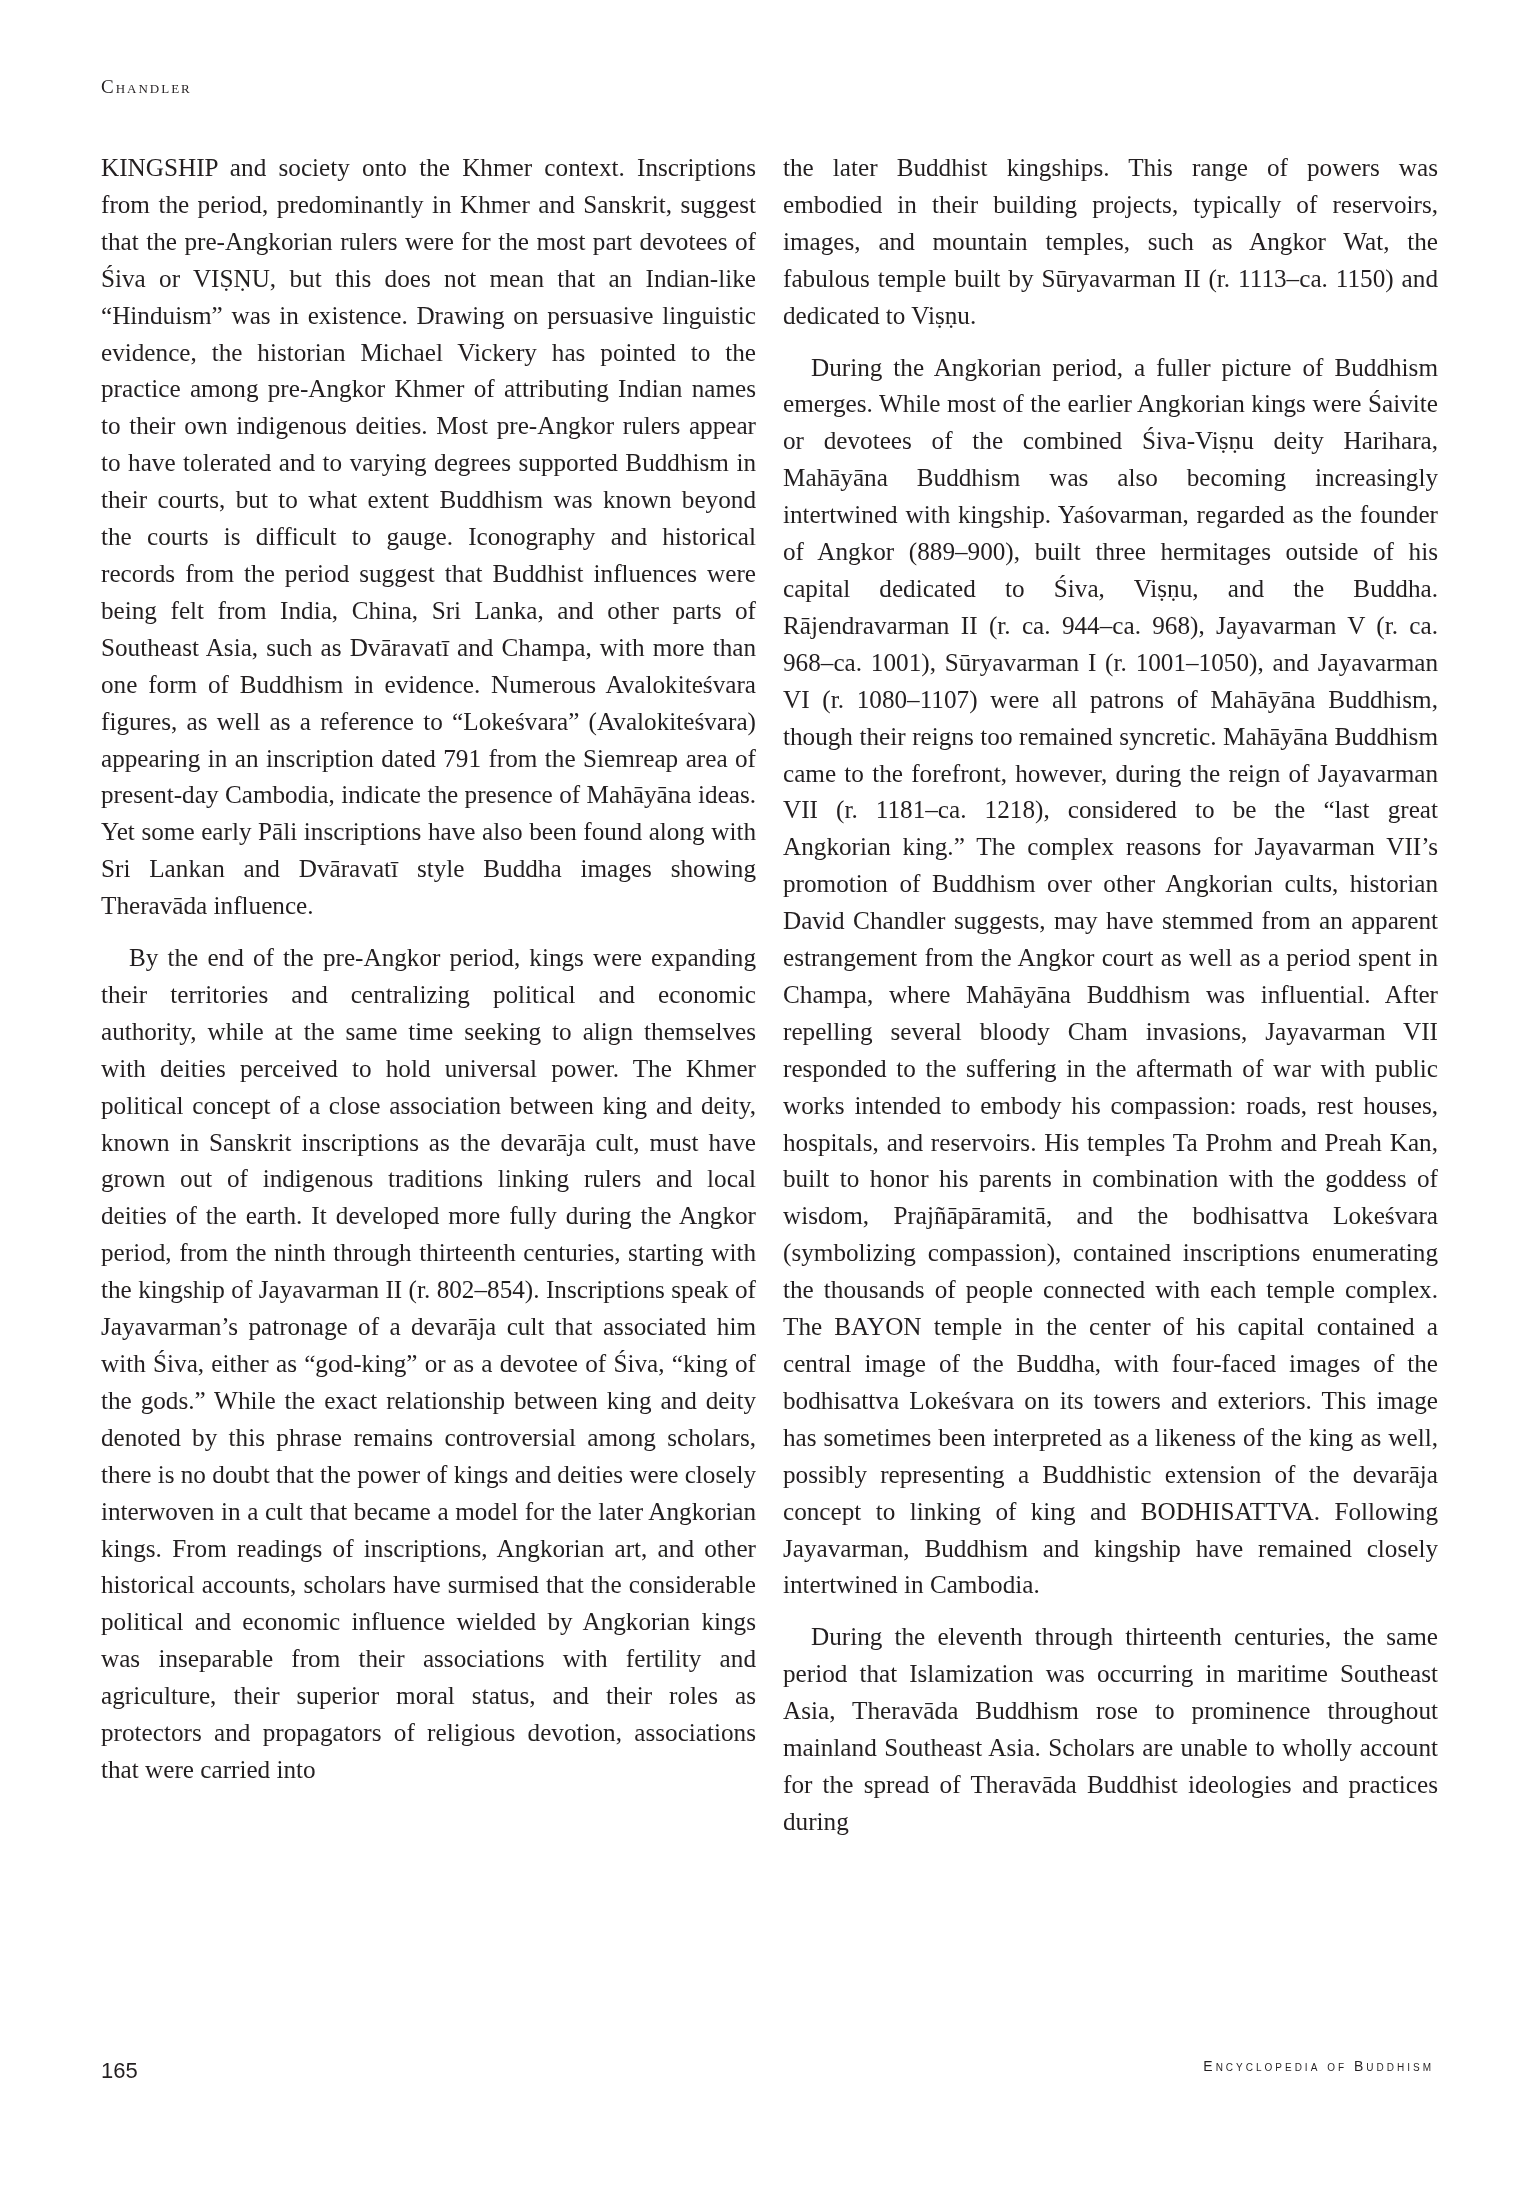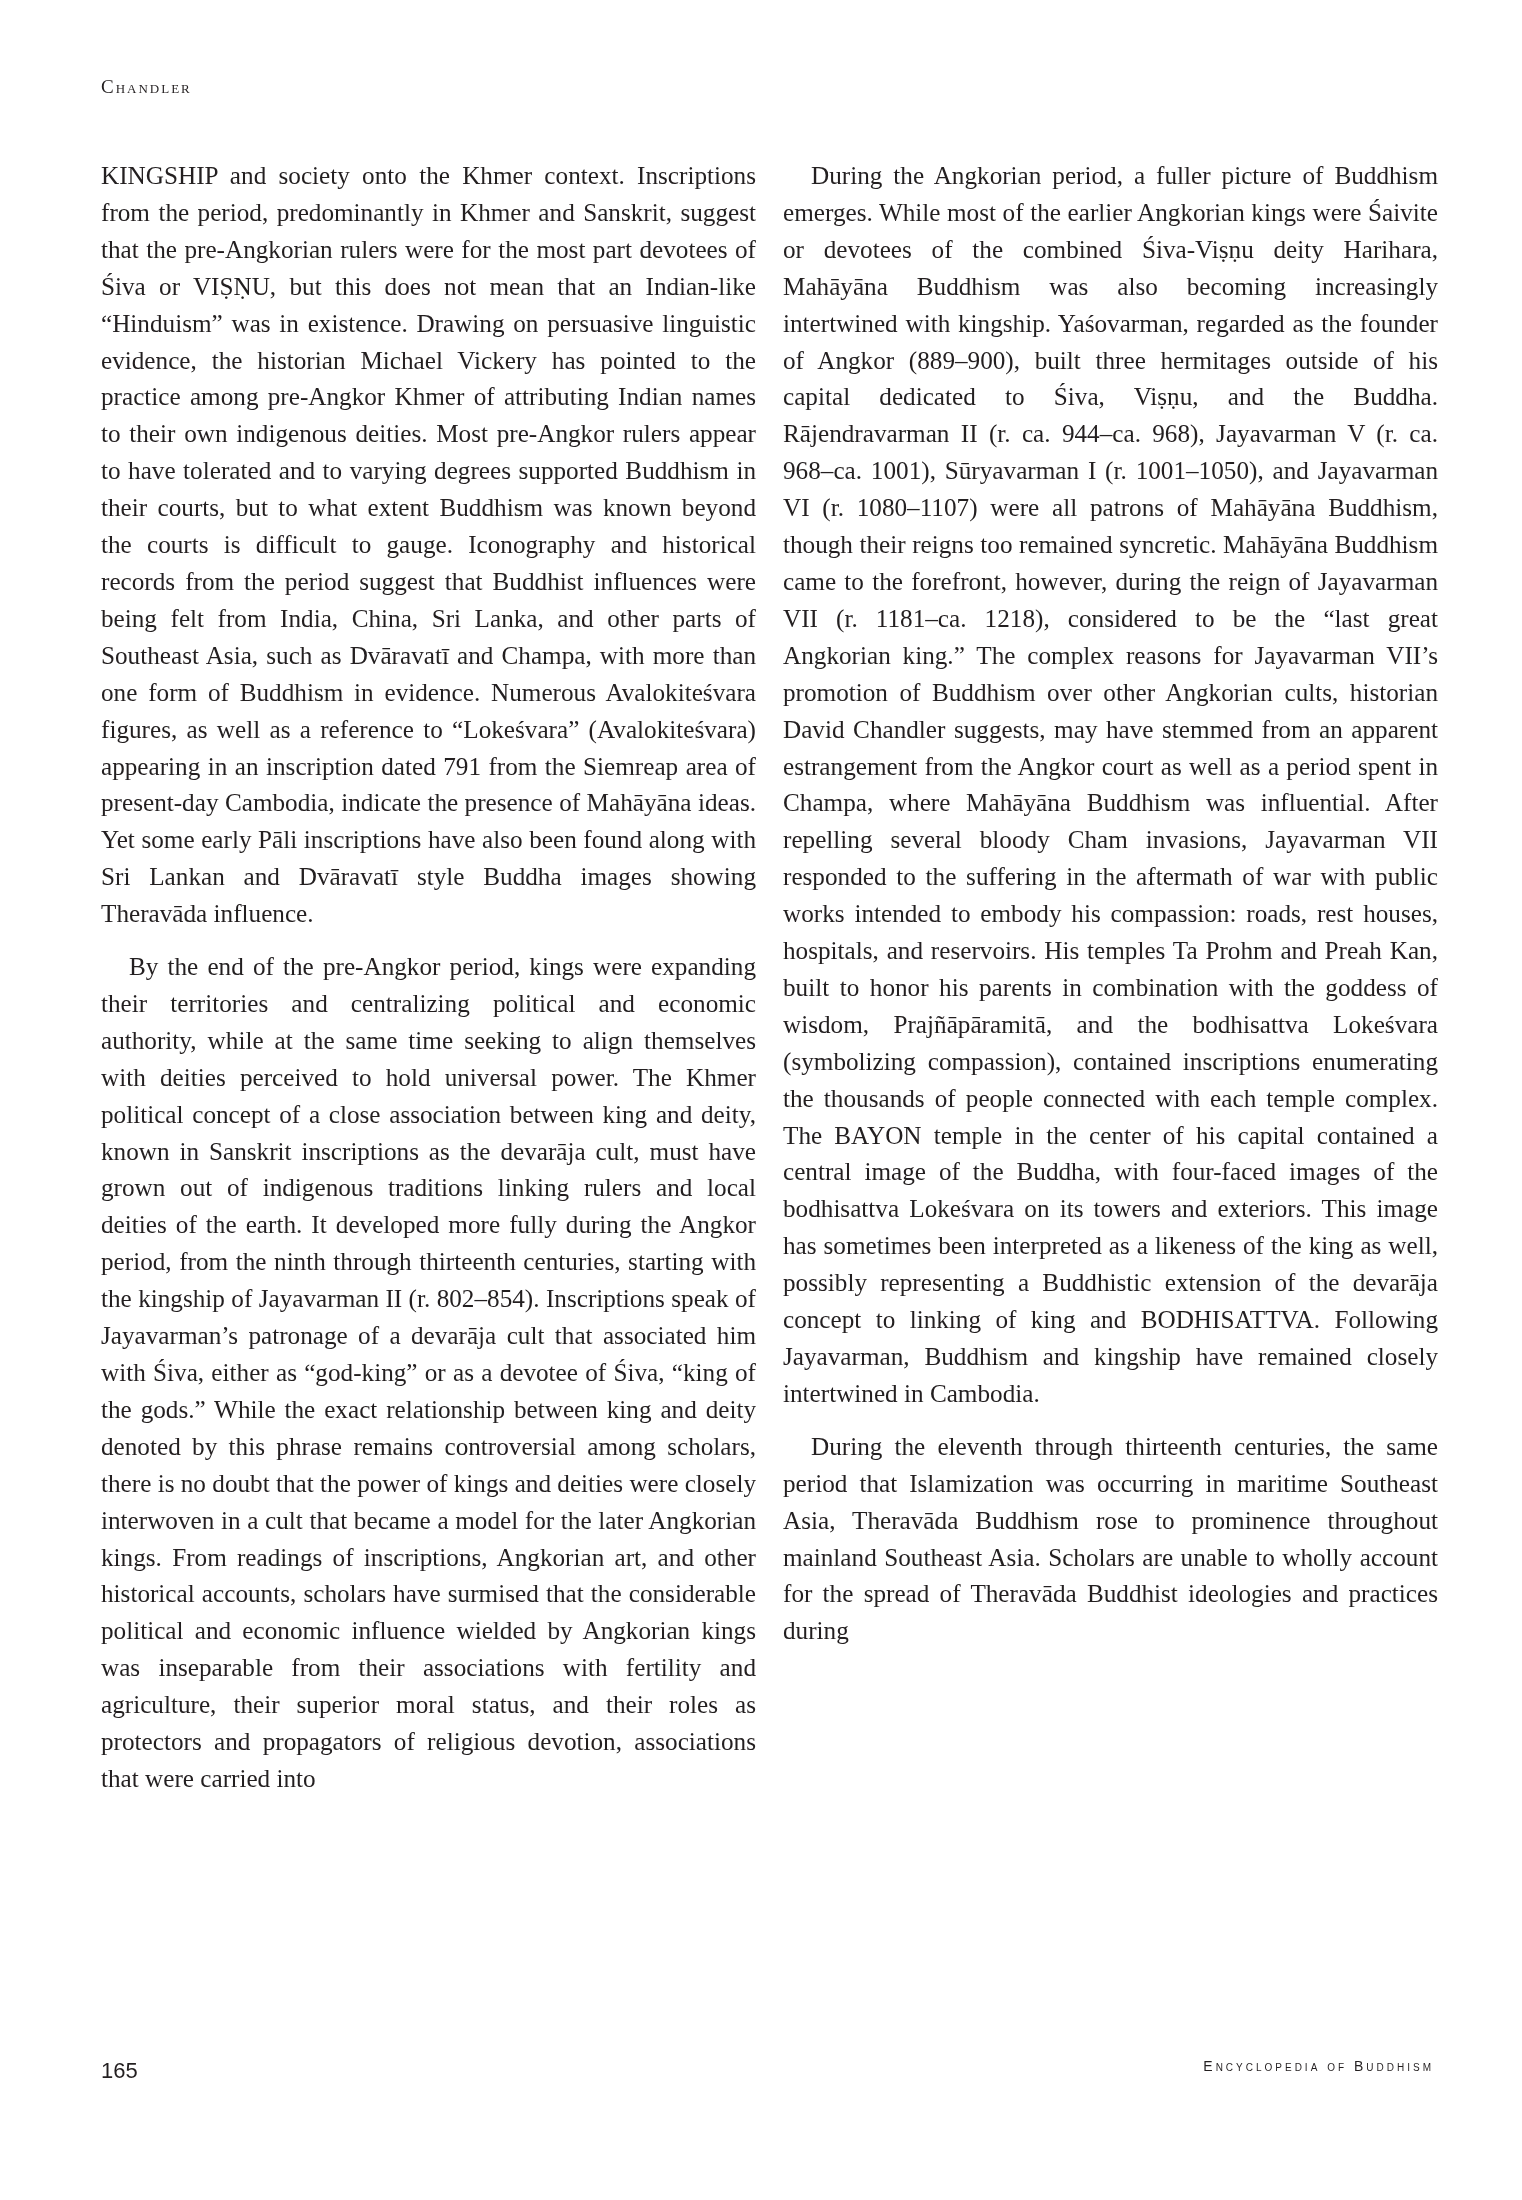--- a/index.html
+++ b/index.html
@@ -4,36 +4,37 @@
 <style>
   html, body { margin:0; padding:0; background:#ffffff; }
   body { width:1522px; height:2200px; position:relative; overflow:hidden;
          font-family:"Liberation Serif","DejaVu Serif",serif; color:#231f20; }
   .running-head { position:absolute; left:101px; top:76px; font-size:19px;
          letter-spacing:2px; font-variant:small-caps; }
   .col { position:absolute; top:142px; width:655px; font-size:25.2px;
          line-height:36.9px; text-align:justify; hyphens:manual; }
   .col.left { left:101px; }
   .col.right { left:783px; }
-  .col p { margin:16px 0 15px 0; text-indent:0; }
+  .col p { margin:8px 0 15px 0; text-indent:0; }
   .col p.indent { text-indent:28px; }
   .footer-page { position:absolute; left:101px; top:2058px; font-size:22px;
          font-family:"Liberation Sans",sans-serif; }
   .footer-title { position:absolute; right:88px; top:2058px; font-size:14px;
          letter-spacing:3px; font-variant:small-caps; font-family:"Liberation Sans",sans-serif; }
 </style>
 </head>
 <body>
 
 <div class="running-head">Chandler</div>
 
 <div class="col left">
   <p>KINGSHIP and society onto the Khmer context. Inscriptions from the period, predominantly in Khmer and Sanskrit, suggest that the pre-Angkorian rulers were for the most part devotees of Śiva or VIṢṆU, but this does not mean that an Indian-like “Hinduism” was in existence. Drawing on persuasive linguistic evidence, the historian Michael Vickery has pointed to the practice among pre-Angkor Khmer of attributing Indian names to their own indigenous deities. Most pre-Angkor rulers appear to have tolerated and to varying degrees supported Buddhism in their courts, but to what extent Buddhism was known beyond the courts is difficult to gauge. Iconography and historical records from the period suggest that Buddhist influences were being felt from India, China, Sri Lanka, and other parts of Southeast Asia, such as Dvāravatī and Champa, with more than one form of Buddhism in evidence. Numerous Avalokiteśvara figures, as well as a reference to “Lokeśvara” (Avalokiteśvara) appearing in an inscription dated 791 from the Siemreap area of present-day Cambodia, indicate the presence of Mahāyāna ideas. Yet some early Pāli inscriptions have also been found along with Sri Lankan and Dvāravatī style Buddha images showing Theravāda influence.</p>
   <p class="indent">By the end of the pre-Angkor period, kings were expanding their territories and centralizing political and economic authority, while at the same time seeking to align themselves with deities perceived to hold universal power. The Khmer political concept of a close association between king and deity, known in Sanskrit inscriptions as the devarāja cult, must have grown out of indigenous traditions linking rulers and local deities of the earth. It developed more fully during the Angkor period, from the ninth through thirteenth centuries, starting with the kingship of Jayavarman II (r. 802–854). Inscriptions speak of Jayavarman’s patronage of a devarāja cult that associated him with Śiva, either as “god-king” or as a devotee of Śiva, “king of the gods.” While the exact relationship between king and deity denoted by this phrase remains controversial among scholars, there is no doubt that the power of kings and deities were closely interwoven in a cult that became a model for the later Angkorian kings. From readings of inscriptions, Angkorian art, and other historical accounts, scholars have surmised that the considerable political and economic influence wielded by Angkorian kings was inseparable from their associations with fertility and agriculture, their superior moral status, and their roles as protectors and propagators of religious devotion, associations that were carried into</p>
 </div>
 
 <div class="col right">
+  <p>the later Buddhist kingships. This range of powers was embodied in their building projects, typically of reservoirs, images, and mountain temples, such as Angkor Wat, the fabulous temple built by Sūryavarman II (r. 1113–ca. 1150) and dedicated to Viṣṇu.</p>
   <p class="indent">During the Angkorian period, a fuller picture of Buddhism emerges. While most of the earlier Angkorian kings were Śaivite or devotees of the combined Śiva-Viṣṇu deity Harihara, Mahāyāna Buddhism was also becoming increasingly intertwined with kingship. Yaśovarman, regarded as the founder of Angkor (889–900), built three hermitages outside of his capital dedicated to Śiva, Viṣṇu, and the Buddha. Rājendravarman II (r. ca. 944–ca. 968), Jayavarman V (r. ca. 968–ca. 1001), Sūryavarman I (r. 1001–1050), and Jayavarman VI (r. 1080–1107) were all patrons of Mahāyāna Buddhism, though their reigns too remained syncretic. Mahāyāna Buddhism came to the forefront, however, during the reign of Jayavarman VII (r. 1181–ca. 1218), considered to be the “last great Angkorian king.” The complex reasons for Jayavarman VII’s promotion of Buddhism over other Angkorian cults, historian David Chandler suggests, may have stemmed from an apparent estrangement from the Angkor court as well as a period spent in Champa, where Mahāyāna Buddhism was influential. After repelling several bloody Cham invasions, Jayavarman VII responded to the suffering in the aftermath of war with public works intended to embody his compassion: roads, rest houses, hospitals, and reservoirs. His temples Ta Prohm and Preah Kan, built to honor his parents in combination with the goddess of wisdom, Prajñāpāramitā, and the bodhisattva Lokeśvara (symbolizing compassion), contained inscriptions enumerating the thousands of people connected with each temple complex. The BAYON temple in the center of his capital contained a central image of the Buddha, with four-faced images of the bodhisattva Lokeśvara on its towers and exteriors. This image has sometimes been interpreted as a likeness of the king as well, possibly representing a Buddhistic extension of the devarāja concept to linking of king and BODHISATTVA. Following Jayavarman, Buddhism and kingship have remained closely intertwined in Cambodia.</p>
   <p class="indent">During the eleventh through thirteenth centuries, the same period that Islamization was occurring in maritime Southeast Asia, Theravāda Buddhism rose to prominence throughout mainland Southeast Asia. Scholars are unable to wholly account for the spread of Theravāda Buddhist ideologies and practices during</p>
 </div>
 
 <div class="footer-page">165</div>
 <div class="footer-title">Encyclopedia of Buddhism</div>
 
 </body></html>

